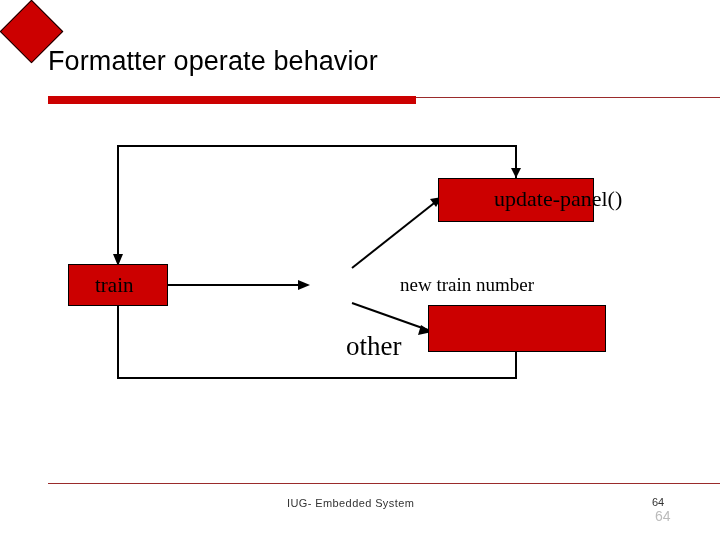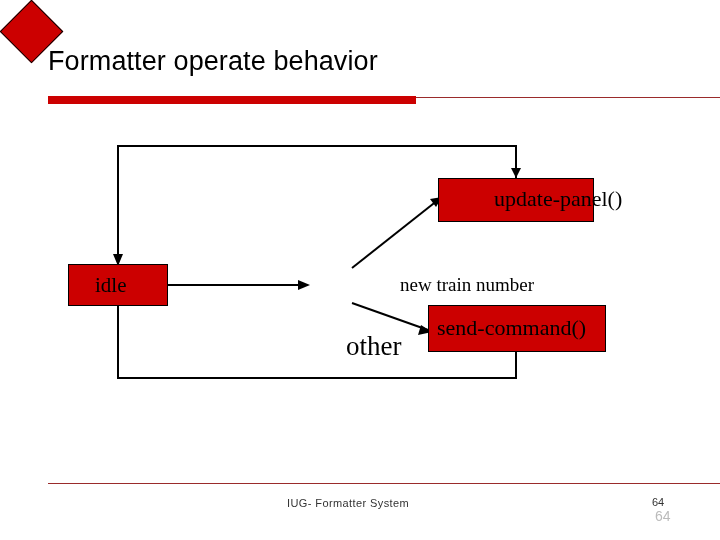--- a/index.html
+++ b/index.html
@@ -219,35 +219,34 @@
         <polygon points="442,197 430,199 436,207" fill="#000000" stroke="none"></polygon>
 
         <path d="M352,303 L428,330"></path>
         <polygon points="432,332 421,325 418,335" fill="#000000" stroke="none"></polygon>
 
         <path d="M516,352 L516,378 L118,378 L118,306"></path>
       </g>
     </svg>
 
     <div class="node" id="node-idle"></div>
-    <div class="node-label" id="label-idle">idle</div>
+    <div class="node-label" id="label-idle">train</div>
 
     <div class="node" id="node-update-panel"></div>
     <div class="node-label" id="label-update-panel">update-panel()</div>
 
     <div class="node" id="node-send-command"></div>
-    <div class="node-label" id="label-send-command">send-command()</div>
 
     <div id="node-decision">
       <div class="diamond"></div>
     </div>
 
     <div class="node-label" id="label-new-train">new train number</div>
     <div class="node-label" id="label-other">other</div>
 
   </div>
 
   <div class="footer-rule"></div>
-  <div class="footer-center">IUG- Formatter System</div>
+  <div class="footer-center">IUG- Embedded System</div>
   <div class="footer-page">64</div>
   <div class="footer-page-shadow">64</div>
 
 </div>
 
 </body></html>

